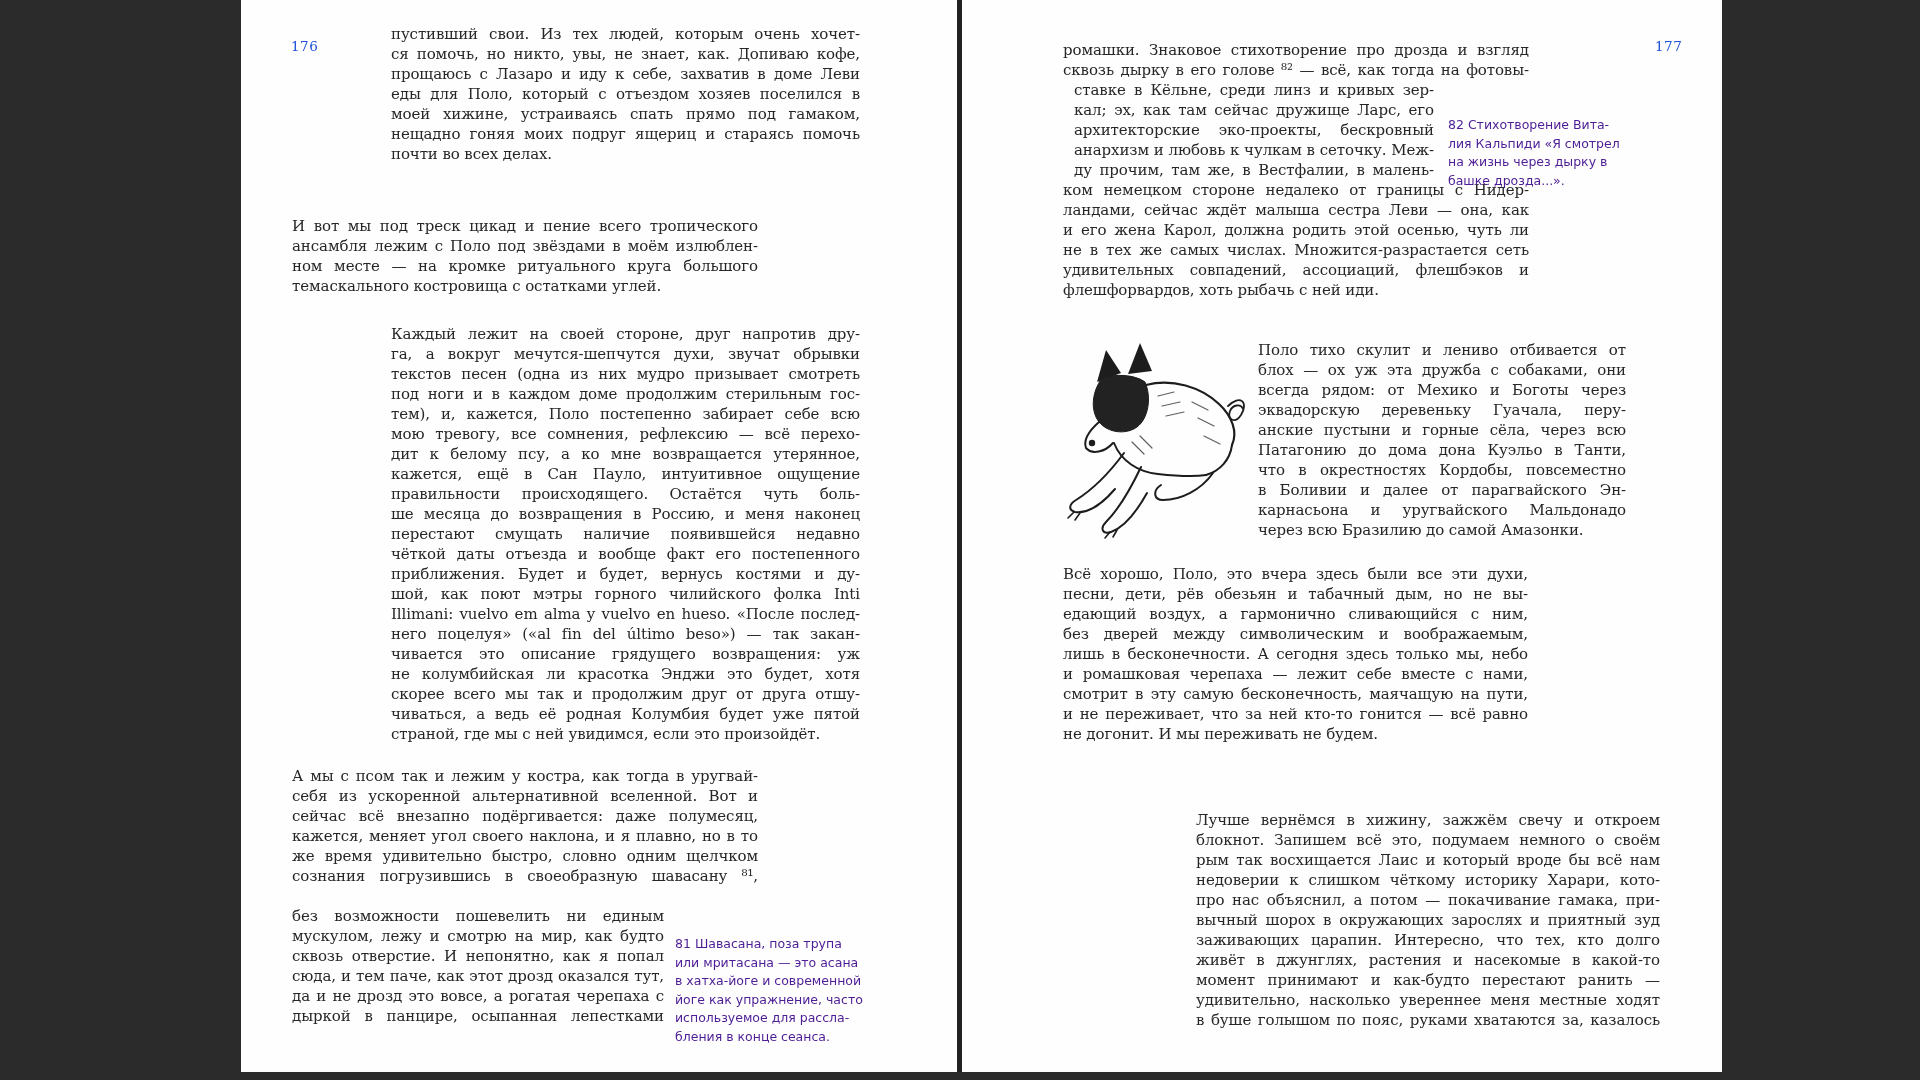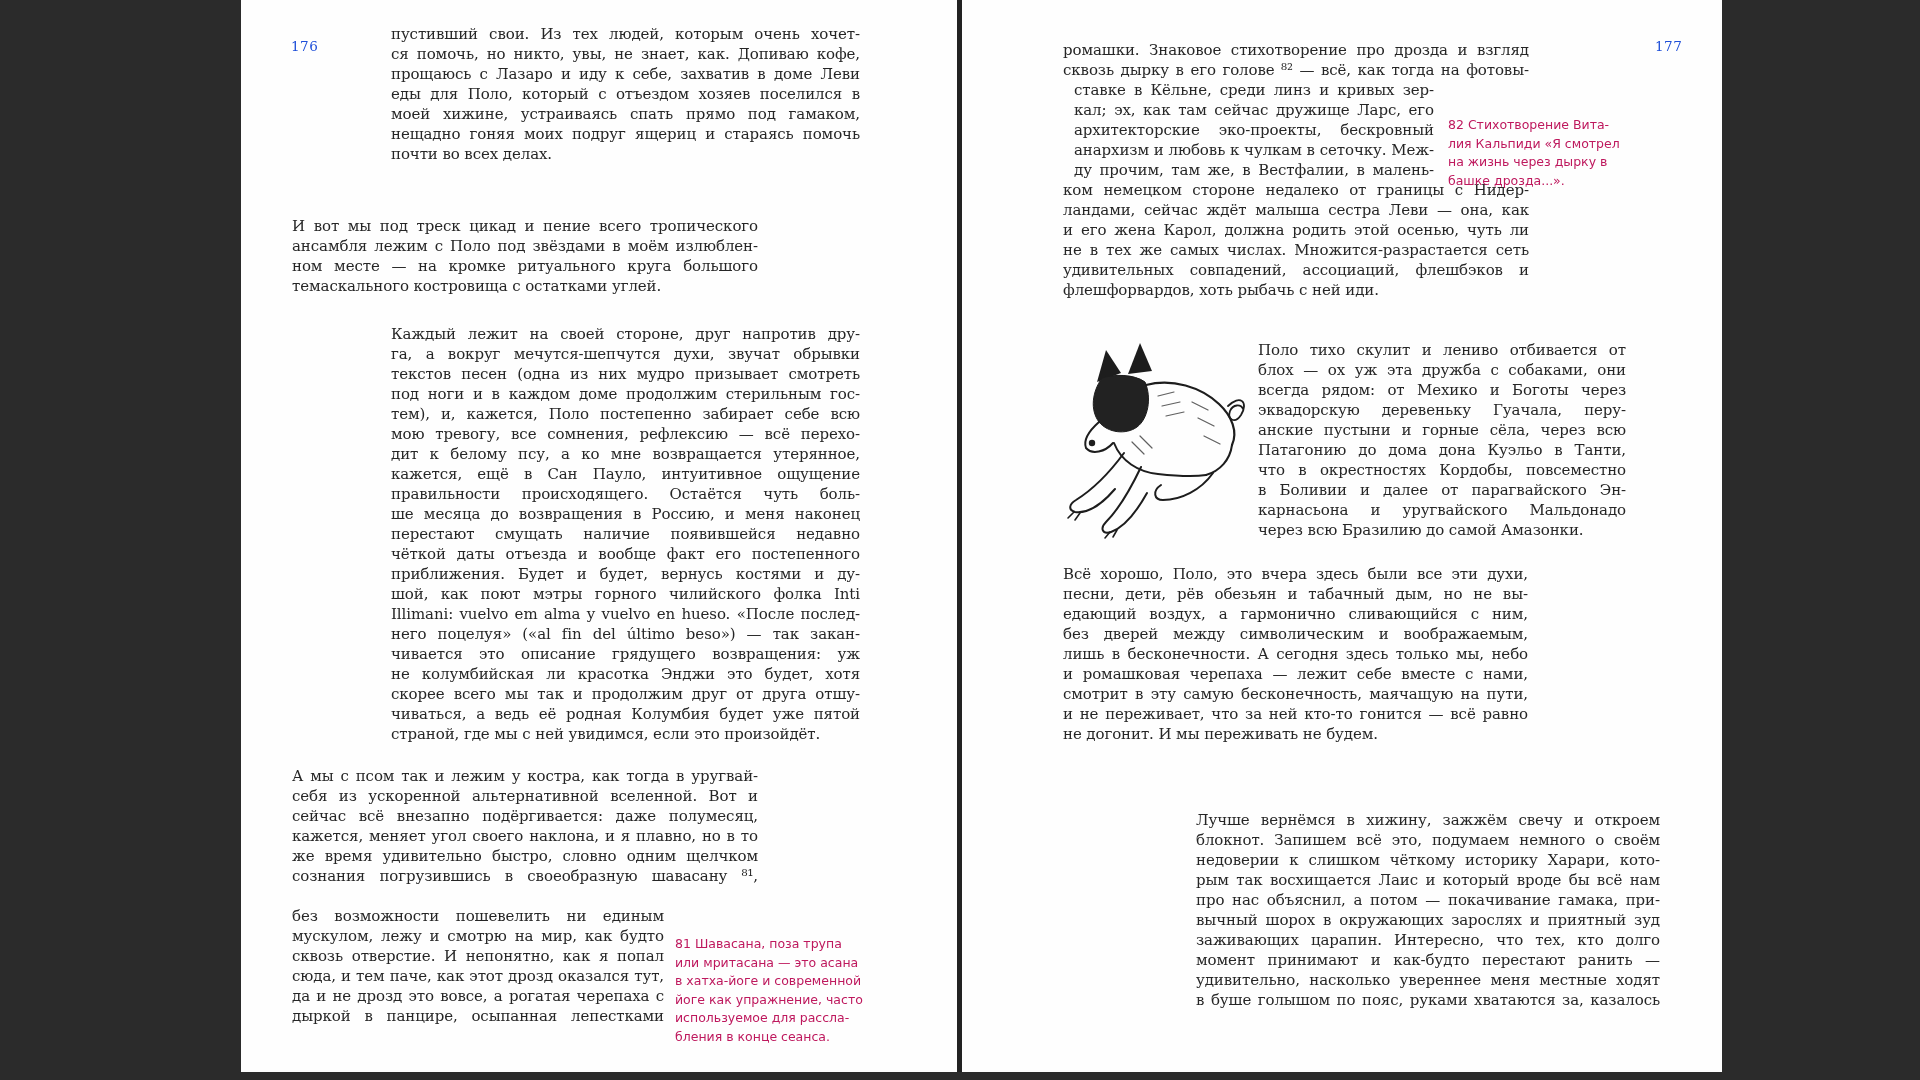--- a/index.html
+++ b/index.html
@@ -8,21 +8,21 @@
   .page{position:absolute;top:0;height:1072px;background:#fefefe;}
   .page-left{left:241px;width:716px;}
   .page-right{left:962px;width:760px;}
   .gutter{position:absolute;top:0;left:957px;width:5px;height:1072px;background:#222;}
   .pagenum{position:absolute;font:13.5px "DejaVu Serif",serif;color:#1d4ed8;letter-spacing:.5px;}
   .block{position:absolute;}
   .block .line{height:20px;white-space:normal;}
   .body .line{font:15px/20px "DejaVu Serif",serif;color:#262626;
               text-align:justify;text-align-last:justify;letter-spacing:-0.1px;}
   .body .line.natural{text-align:left;text-align-last:left;}
-  .footnote .line{font:12.5px/18.6px "DejaVu Sans",sans-serif;color:#be185d;
+  .footnote .line{font:12.5px/18.6px "DejaVu Sans",sans-serif;color:#4c1d95;
                   height:18.6px;text-align:left;text-align-last:left;}
   .illus{position:absolute;}
   svg .ink{stroke:#1d1d1d;fill:none;stroke-linecap:round;stroke-linejoin:round;}
 </style>
 </head>
 <body>
 
 <div class="viewer">
 
   <div class="page page-left">
@@ -142,25 +142,26 @@
           <div class="line">без дверей между символическим и воображаемым,</div>
           <div class="line">лишь в бесконечности. А сегодня здесь только мы, небо</div>
           <div class="line">и ромашковая черепаха — лежит себе вместе с нами,</div>
           <div class="line">смотрит в эту самую бесконечность, маячащую на пути,</div>
           <div class="line">и не переживает, что за ней кто-то гонится — всё равно</div>
           <div class="line natural">не догонит. И мы переживать не будем.</div>
         </div>
         <div class="block body" style="left: 202px; top: 810px; width: 464px; margin-left: 32px;">
           <div class="line">Лучше вернёмся в хижину, зажжём свечу и откроем</div>
           <div class="line">блокнот. Запишем всё это, подумаем немного о своём</div>
+          <div class="line">рым так восхищается Лаис и который вроде бы всё нам</div>
           <div class="line">недоверии к слишком чёткому историку Харари, кото-</div>
-          <div class="line">рым так восхищается Лаис и который вроде бы всё нам</div>
           <div class="line">про нас объяснил, а потом — покачивание гамака, при-</div>
           <div class="line">вычный шорох в окружающих зарослях и приятный зуд</div>
           <div class="line">заживающих царапин. Интересно, что тех, кто долго</div>
+          <div class="line">живёт в джунглях, растения и насекомые в какой-то</div>
           <div class="line">момент принимают и как-будто перестают ранить —</div>
           <div class="line">удивительно, насколько увереннее меня местные ходят</div>
           <div class="line">в буше голышом по пояс, руками хватаются за, казалось</div>
         </div>
       </div>
 
     <div class="illus" style="left:100px;top:332px;width:188px;height:210px;">
       <svg width="188" height="210" viewBox="0 0 188 210">
 
         <path d="M44,18 L35,50 L59,41 Z" fill="#1d1d1d"></path>

